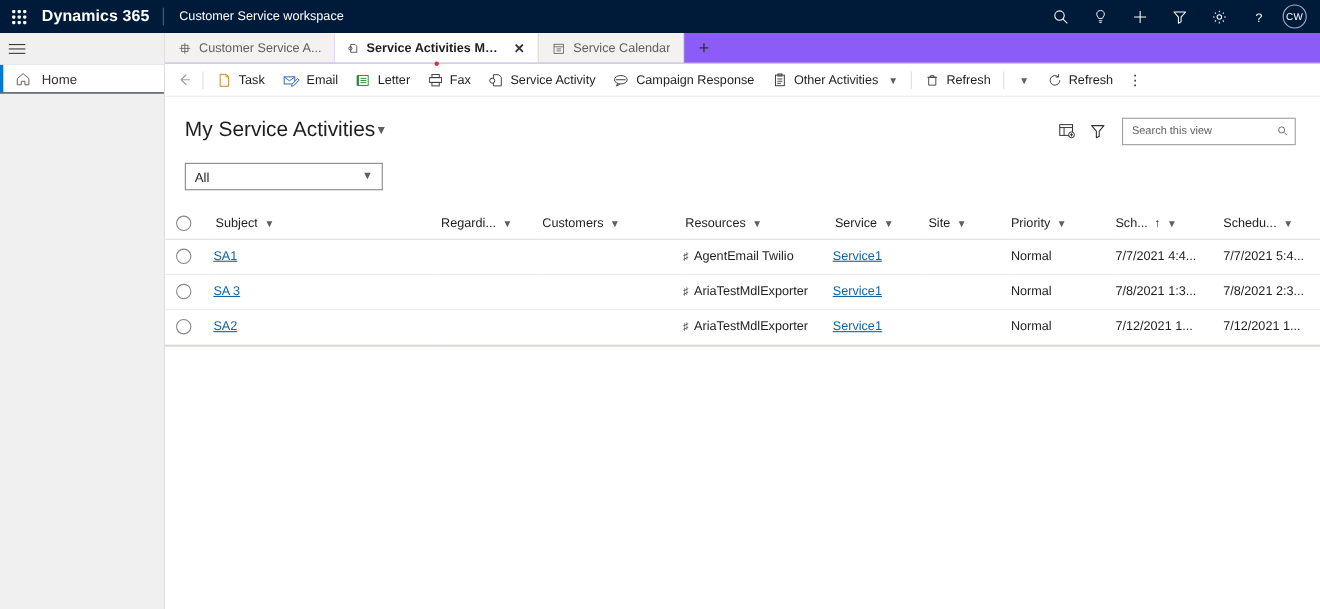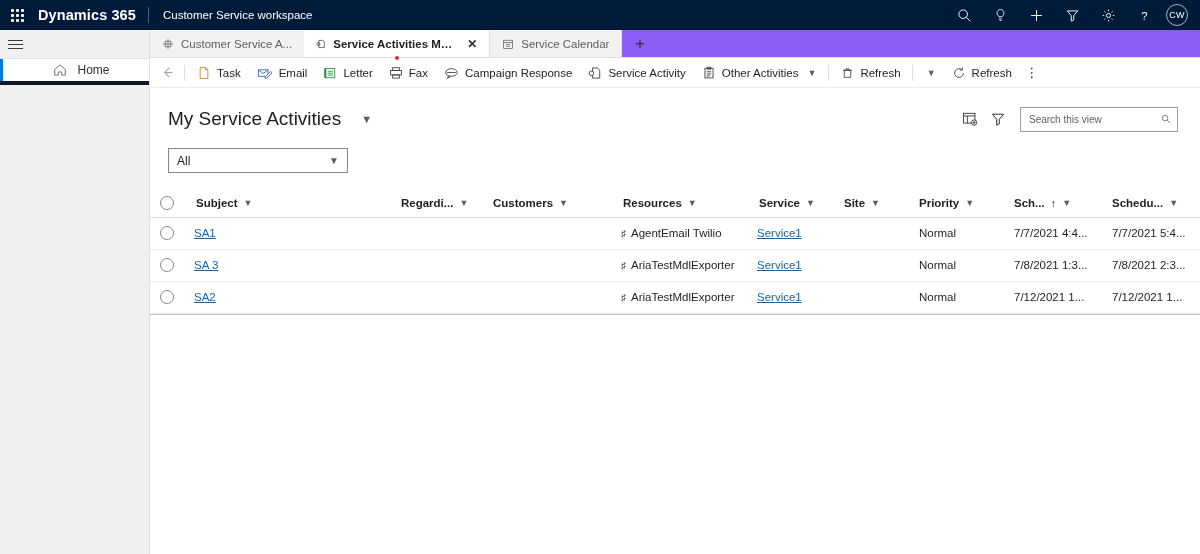--- a/index.html
+++ b/index.html
@@ -49,21 +49,21 @@
   }
   .rail-top {
     height: 28px; display: flex; align-items: center; padding-left: 8px;
     background: #f0f0f0;
   }
   .hamb { width: 22px; height: 22px; display:flex; flex-direction: column; justify-content: center; gap: 3px; cursor: pointer; }
   .hamb i { display:block; width: 15px; height: 1px; background: #3b3a39; }
   .rail-item {
     height: 27px; display: flex; align-items: center; gap: 10px;
     padding-left: 14px; background: #ffffff; position: relative; cursor: pointer;
-    border-top: 1px solid #e8e6e4; border-bottom: 4px solid #0f172a; justify-content: center;
+    border-top: 1px solid #e8e6e4; border-bottom: 1px solid #0f172a;
   }
   .rail-item.sel::before {
     content: ""; position: absolute; left: 0; top: 0; bottom: 0; width: 3px; background: #0078d4;
   }
   .rail-label { font-size: 12px; color: #323130; }
 
   
   .main {
     position: absolute; left: 150px; top: 30px; width: 1050px; height: 524px;
     background: #ffffff;
@@ -116,21 +116,21 @@
   .cmd-ovf {
     width: 24px; height: 30px; display:flex; align-items:center; justify-content:center;
     cursor:pointer; color: #201f1e; font-size: 13px; letter-spacing: 0;
   }
 
   
   .viewhead {
     display: flex; align-items: center; padding: 14px 22px 0 18px; height: 48px;
   }
   .viewtitle {
-    font-size: 19px; color: #201f1e; font-weight: normal; display: flex; align-items: center; gap: 20px;
+    font-size: 19px; color: #201f1e; font-weight: normal; display: flex; align-items: center; gap: 0;
     cursor: pointer;
   }
   .viewtitle .chev { font-size: 11px; color: #605e5c; }
   .vh-spacer { flex: 1; }
   .vh-icon {
     width: 28px; height: 28px; display: flex; align-items: center; justify-content: center;
     cursor: pointer;
   }
   .searchbox {
     width: 158px; height: 25px; border: 1px solid #a19f9d; display: flex; align-items: center;
@@ -149,21 +149,21 @@
     width: 180px; height: 25px; border: 1px solid #8a8886; background: #ffffff;
     display: flex; align-items: center; padding: 0 8px; cursor: pointer;
   }
   .dueselect .dval { font-size: 12px; color: #201f1e; flex: 1; }
   .dueselect .chev { font-size: 10px; color: #605e5c; }
 
   
   .gridwrap { margin-top: 16px; }
   table.grid { width: 1050px; border-collapse: collapse; table-layout: fixed; }
   table.grid th {
-    height: 28px; text-align: right; font-weight: bold; font-size: 11.5px; color: #201f1e;
+    height: 28px; text-align: right; font-weight: normal; font-size: 11.5px; color: #201f1e;
     border-bottom: 1px solid #e1dfdd; padding: 0; vertical-align: middle;
   }
   table.grid td {
     height: 32px; font-size: 11.5px; color: #201f1e; padding: 0;
     border-bottom: 1px solid #edebe9; vertical-align: middle; margin-left: 40px;
   }
   .th-in { display: flex; align-items: center; gap: 6px; padding-left: 2px; cursor: pointer; }
   .th-in .lbl { overflow: hidden; text-overflow: ellipsis; white-space: nowrap; }
   .th-in .chev { font-size: 9px; color: #605e5c; flex: none; }
   .sort-asc { color: #201f1e; font-size: 11px; flex: none; }
@@ -336,34 +336,34 @@
       <div class="cmd">
         <svg width="14" height="14" viewBox="0 0 16 16">
           <rect x="4.2" y="2" width="7.6" height="3.2" fill="none" stroke="#3b3a39" stroke-width="1"></rect>
           <rect x="1.8" y="5.2" width="12.4" height="5" fill="none" stroke="#3b3a39" stroke-width="1"></rect>
           <rect x="4.2" y="10.2" width="7.6" height="3.6" fill="none" stroke="#3b3a39" stroke-width="1"></rect>
         </svg>
         <span>Fax</span>
       </div>
 
       <div class="cmd">
+        <svg width="14" height="14" viewBox="0 0 16 16">
+          <path d="M5.2 2.2h5.6l2.6 2.6v9H5.2z" fill="#ffffff" stroke="#3b3a39" stroke-width="1" stroke-linejoin="round"></path>
+          <circle cx="4" cy="8.4" r="2.6" fill="#ffffff" stroke="#3b3a39" stroke-width="1"></circle>
+        </svg>
+        <span>Service Activity</span>
+      </div>
+
+      <div class="cmd">
         <svg width="15" height="14" viewBox="0 0 17 16">
           <ellipse cx="8.4" cy="7.4" rx="6.6" ry="4.4" fill="none" stroke="#3b3a39" stroke-width="1"></ellipse>
           <path d="M5.2 11.2l-1.4 2.8 3.6-2" fill="none" stroke="#3b3a39" stroke-width="1" stroke-linejoin="round"></path>
           <line x1="3.2" y1="7.4" x2="13.4" y2="7.4" stroke="#3b3a39" stroke-width="1"></line>
         </svg>
         <span>Campaign Response</span>
-      </div>
-
-      <div class="cmd">
-        <svg width="14" height="14" viewBox="0 0 16 16">
-          <path d="M5.2 2.2h5.6l2.6 2.6v9H5.2z" fill="#ffffff" stroke="#3b3a39" stroke-width="1" stroke-linejoin="round"></path>
-          <circle cx="4" cy="8.4" r="2.6" fill="#ffffff" stroke="#3b3a39" stroke-width="1"></circle>
-        </svg>
-        <span>Service Activity</span>
       </div>
 
       <div class="cmd">
         <svg width="14" height="14" viewBox="0 0 16 16">
           <rect x="3.4" y="2.6" width="9.2" height="11" fill="none" stroke="#3b3a39" stroke-width="1"></rect>
           <rect x="6" y="1.4" width="4" height="2.2" fill="none" stroke="#3b3a39" stroke-width="1"></rect>
           <line x1="5.4" y1="6.6" x2="10.6" y2="6.6" stroke="#3b3a39" stroke-width="1"></line>
           <line x1="5.4" y1="9" x2="10.6" y2="9" stroke="#3b3a39" stroke-width="1"></line>
           <line x1="5.4" y1="11.2" x2="9" y2="11.2" stroke="#3b3a39" stroke-width="1"></line>
         </svg>

